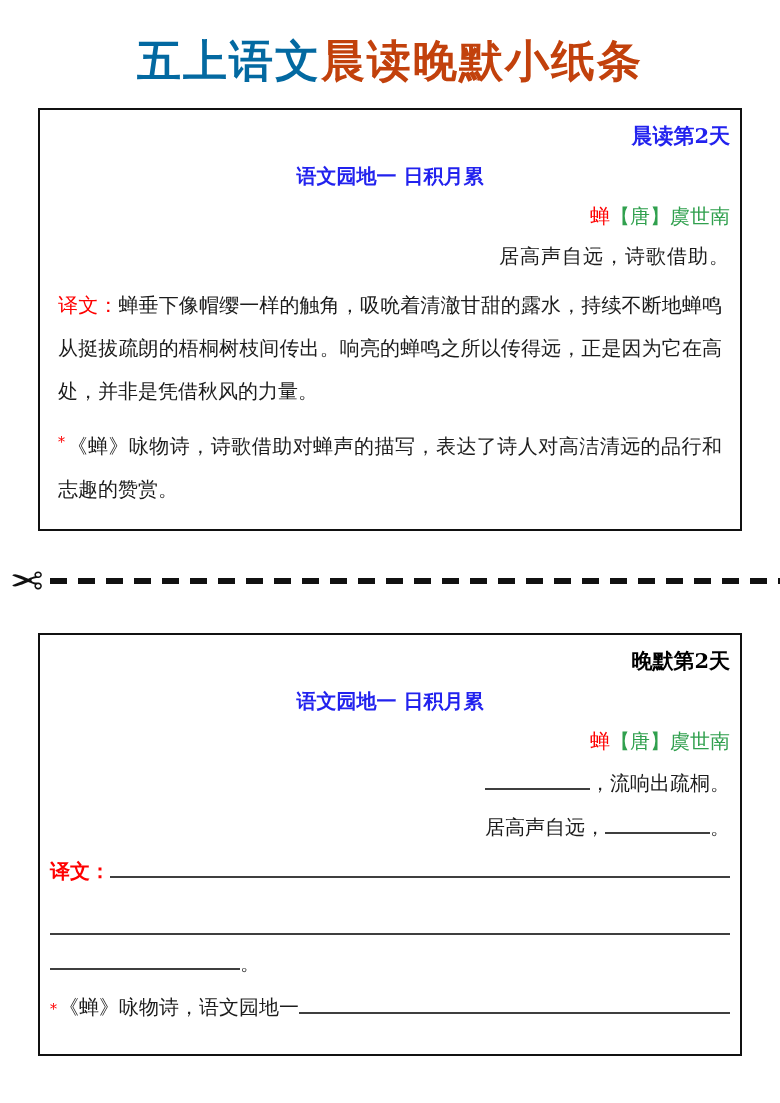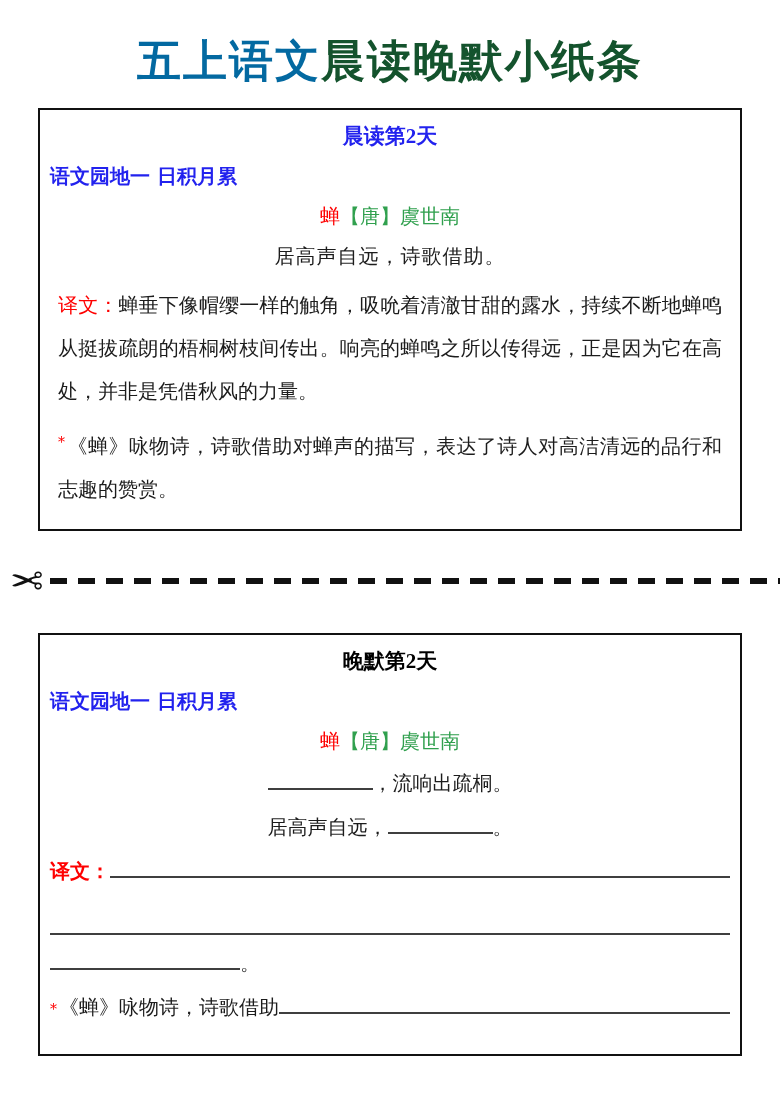--- a/index.html
+++ b/index.html
@@ -5,29 +5,29 @@
   html,body{margin:0;padding:0;background:#ffffff;}
   .page{
     position:relative;width:780px;height:1103px;overflow:hidden;background:#fff;
     font-family:"DejaVu Serif","Liberation Serif",serif;color:#1c1c1c;
   }
   .main-title{
     padding-top:28px;height:66px;text-align:center;
     font-size:44px;font-weight:bold;letter-spacing:2px;line-height:66px;
   }
   .t-black{color:#0369a1;}
-  .t-red{color:#14532d;}
+  .t-red{color:#c2410c;}
 
   .card{
     margin:14px 38px 0 38px;border:2px solid #111111;
     padding:6px 10px;box-sizing:border-box;height:423px;overflow:hidden;
     font-size:20px;
   }
-  .row{line-height:40px;}
-  .center{text-align:center;font-family:Liberation Serif, serif;}
+  .row{line-height:40px;text-align:center;}
+  .center{text-align:right;}
   .heading{font-weight:bold;font-size:21px;}
   .blue{color:#2222ee;font-weight:bold;}
   .red{color:#fe0000;}
   .green{color:#30a04e;margin-top:40px;}
   .poem-line{letter-spacing:1px;}
   .para{line-height:43px;text-align:justify;margin:8px;}
   .note-star{color:#fe0000;font-size:14px;vertical-align:6px;margin-right:2px;}
 
   
   .cut-divider{display:flex;align-items:center;height:48px;margin:26px 0 0 10px;}
@@ -95,21 +95,21 @@
     <div class="fill-row">
       <span class="red" style="font-weight:bold;">译文：</span>
       <span class="bl grow"></span>
     </div>
     <div class="bl-full"></div>
     <div class="ev-row">
       <span class="bl w190"></span><span>。</span>
     </div>
     <div class="fill-row">
       <span class="note-star">*</span>
-        <span>《蝉》咏物诗，诗歌借助</span>
+        <span>《蝉》咏物诗，语文园地一</span>
         <span class="bl w120"></span>
         <span class="bl grow"></span>
     </div>
     <div class="ev-row">
       <span class="bl w90"></span><span>。</span>
     </div>
   </div>
 
 </div>
 

